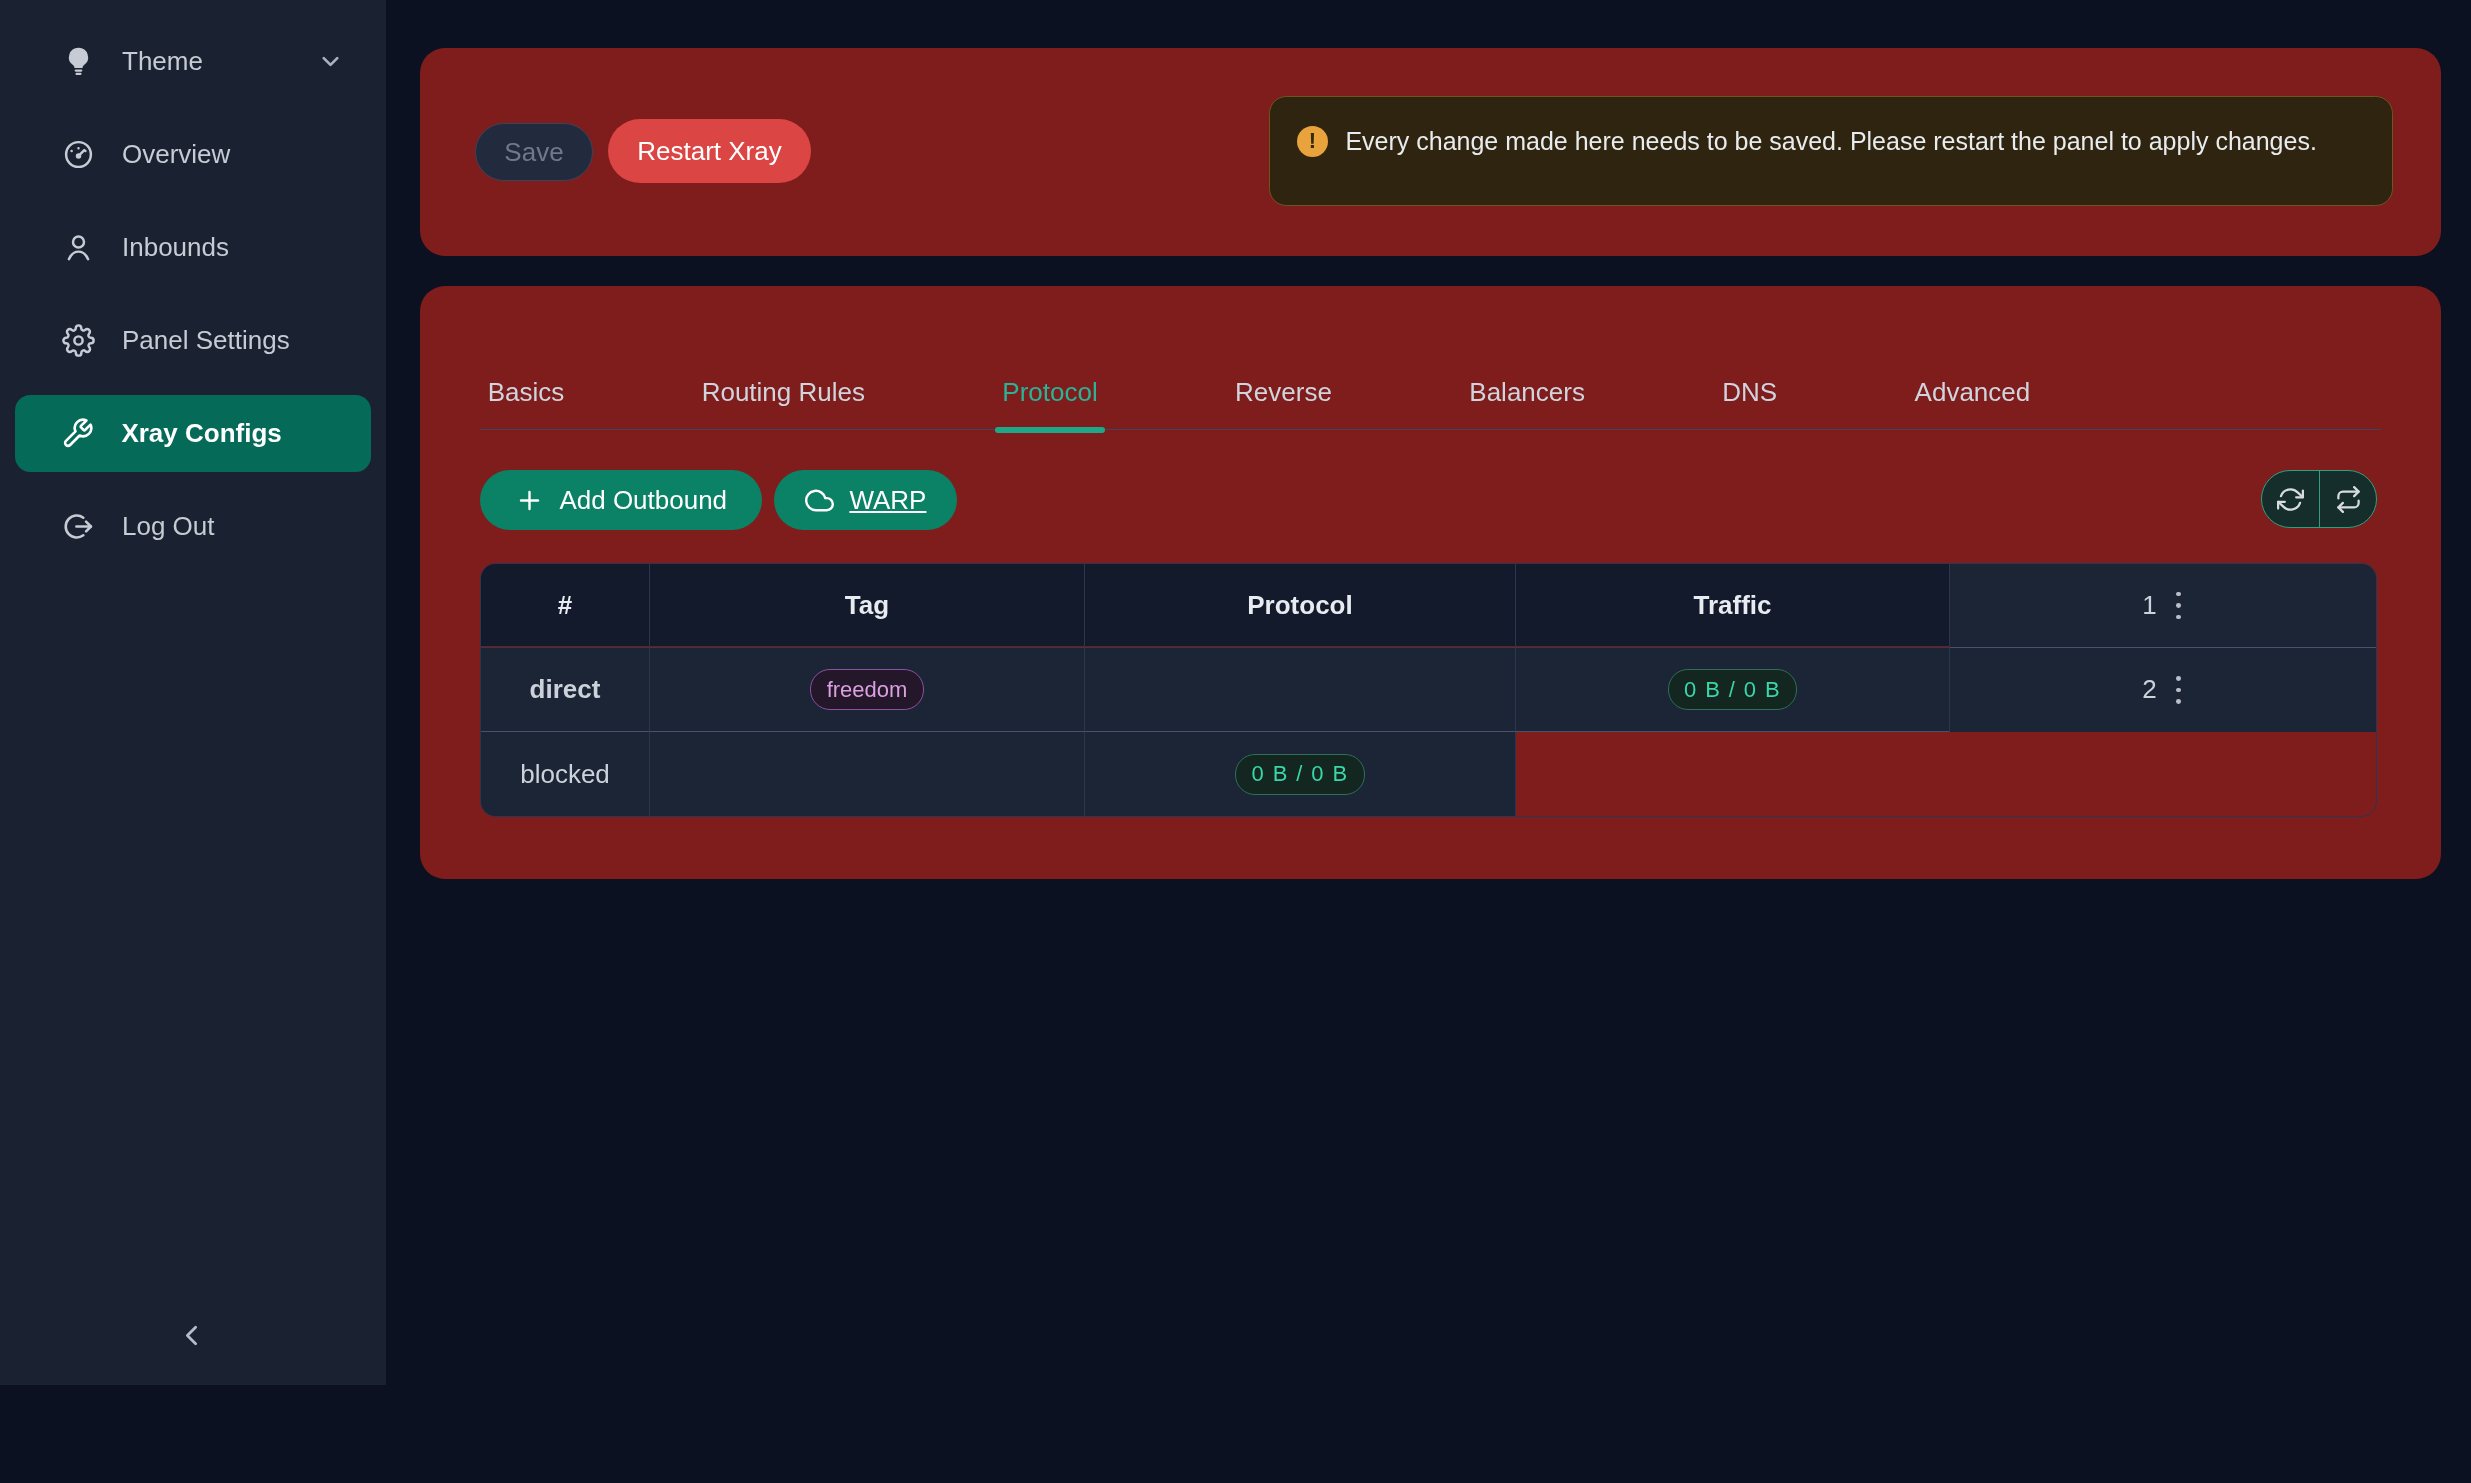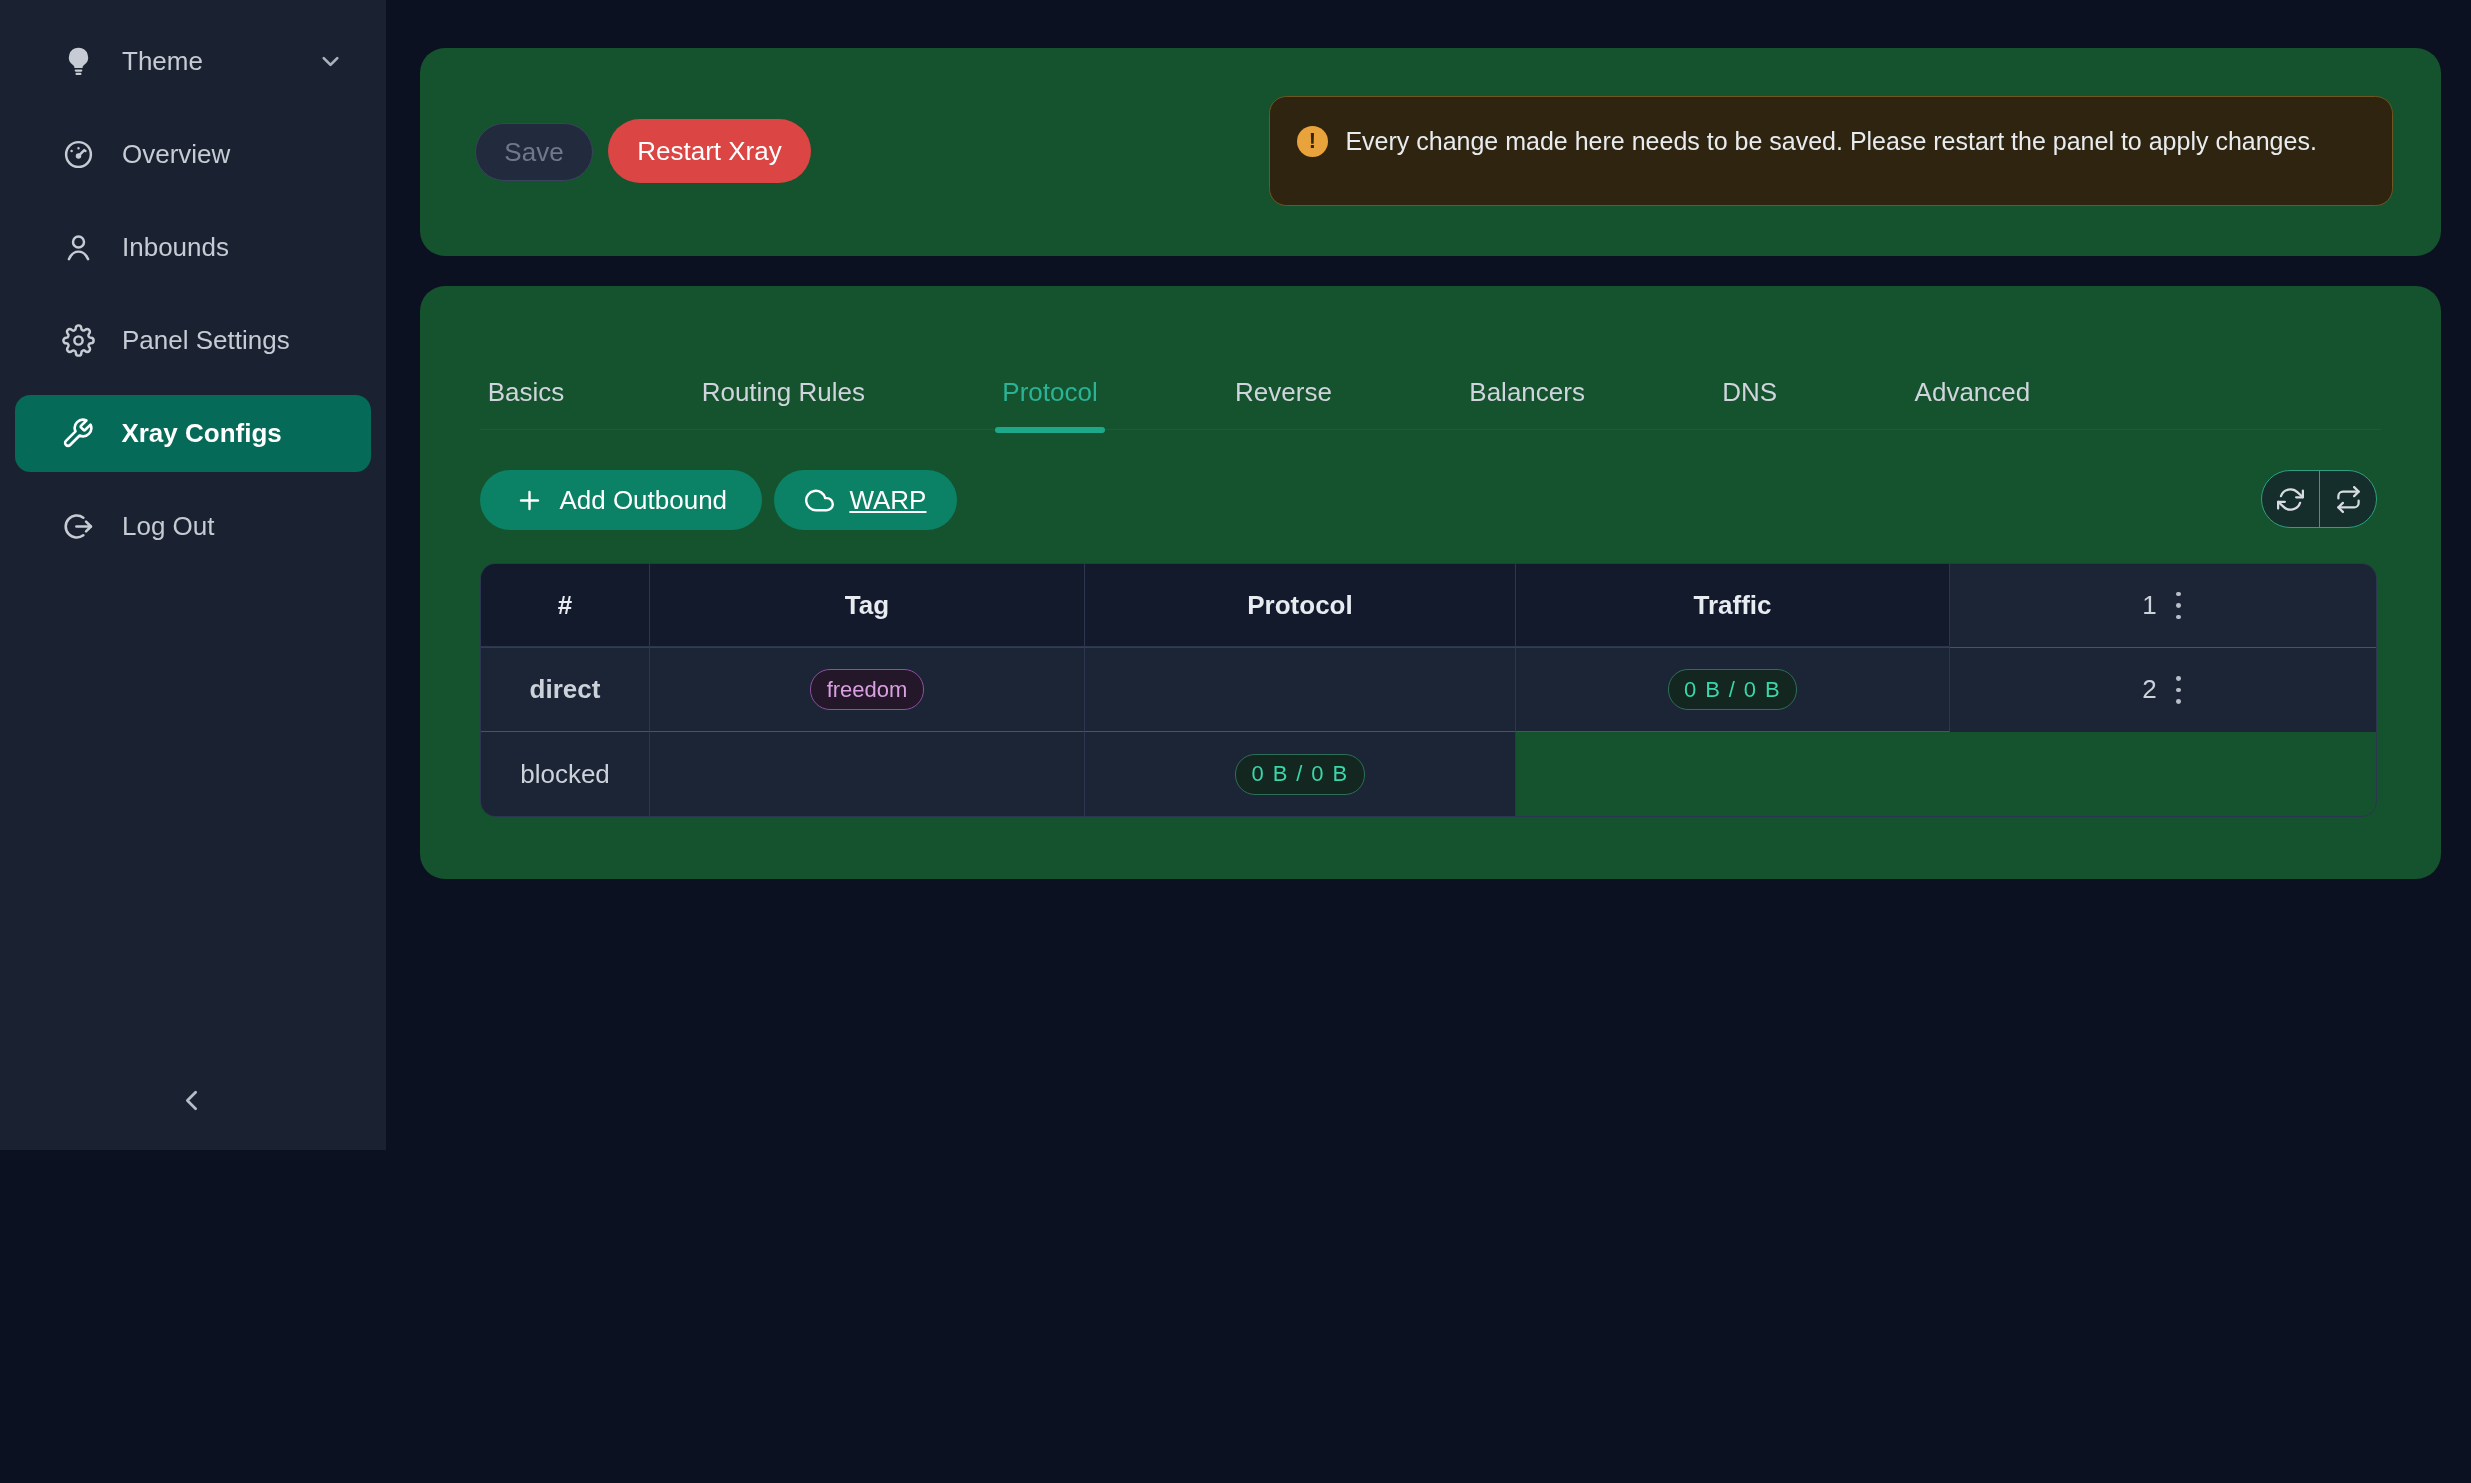--- a/index.html
+++ b/index.html
@@ -8,21 +8,21 @@
     background:#0b1120;
     font-family:"Liberation Sans", sans-serif;
     color:#ccd2da;
     overflow:hidden;
     position:relative;
   }
   svg { display:block; }
 
   
   .sidebar {
-    position:absolute; left:0; top:0; width:386px; height:1150px;
+    position:absolute; left:0; top:0; width:386px; height:1385px;
     background:#1a2231;
   }
   .side-list { position:absolute; top:15.4px; left:0; right:0; list-style:none; }
   .side-item {
     height:93px; display:flex; align-items:center;
     padding:0 42px 0 62px; cursor:pointer;
     font-size:26px; color:#c6cbd4;
   }
   .side-item .s-icon { width:33px; height:33px; margin-right:27px; flex:none; color:#c6cbd4; }
   .side-item .s-label { flex:1; }
@@ -35,21 +35,21 @@
   .collapse-btn {
     position:absolute; left:162px; bottom:21px; width:58px; height:58px;
     display:flex; align-items:center; justify-content:center;
     color:#b7bdc8; cursor:pointer; background:transparent; border:none;
   }
   .collapse-btn svg { width:33px; height:33px; }
 
   
   .card {
     position:absolute; left:420px; width:2021px;
-    background:#14532d; border-radius:25px;
+    background:#7f1d1d; border-radius:25px;
   }
   .card.top { top:48px; height:208px; }
   .card.main { top:286px; height:593px; }
 
   
   .btn { border:none; cursor:pointer; font-family:inherit; }
   .save-btn {
     position:absolute; left:55px; top:75px; width:118px; height:58px;
     border-radius:29px; background:#222b3d; border:1px solid #3a425c;
     color:#70788c; font-size:26px;

